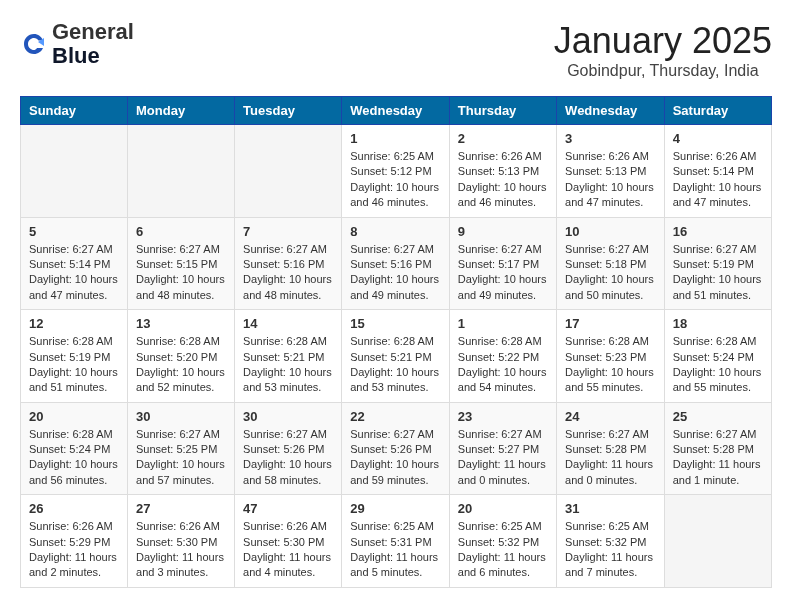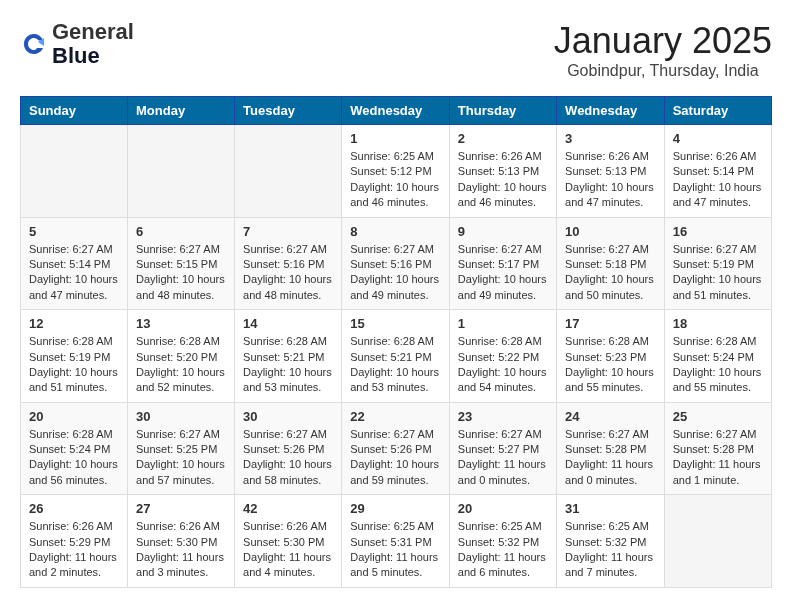--- a/index.html
+++ b/index.html
@@ -315,21 +315,21 @@
 and 2 minutes.</div>
         </td>
         <td>
           <span class="day-number">27</span>
           <div class="day-info" style="white-space: pre-line;">Sunrise: 6:26 AM
 Sunset: 5:30 PM
 Daylight: 11 hours
 and 3 minutes.</div>
         </td>
         <td>
-          <span class="day-number">42</span>
+          <span class="day-number">47</span>
           <div class="day-info" style="white-space: pre-line;">Sunrise: 6:26 AM
 Sunset: 5:30 PM
 Daylight: 11 hours
 and 4 minutes.</div>
         </td>
         <td>
           <span class="day-number">29</span>
           <div class="day-info" style="white-space: pre-line;">Sunrise: 6:25 AM
 Sunset: 5:31 PM
 Daylight: 11 hours

